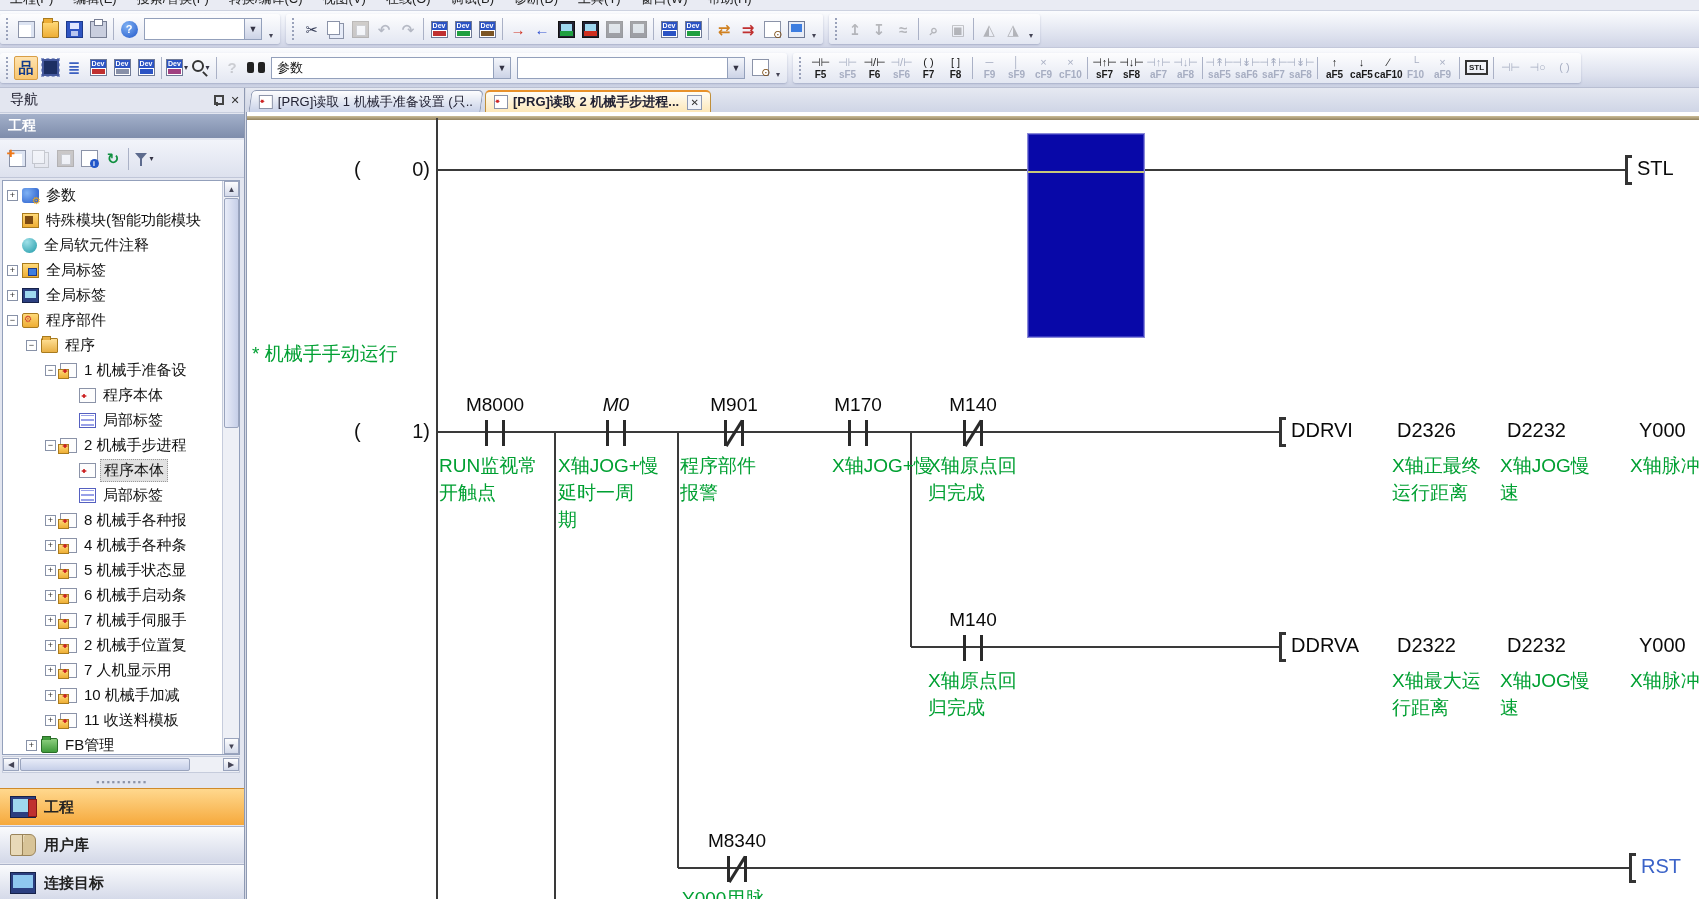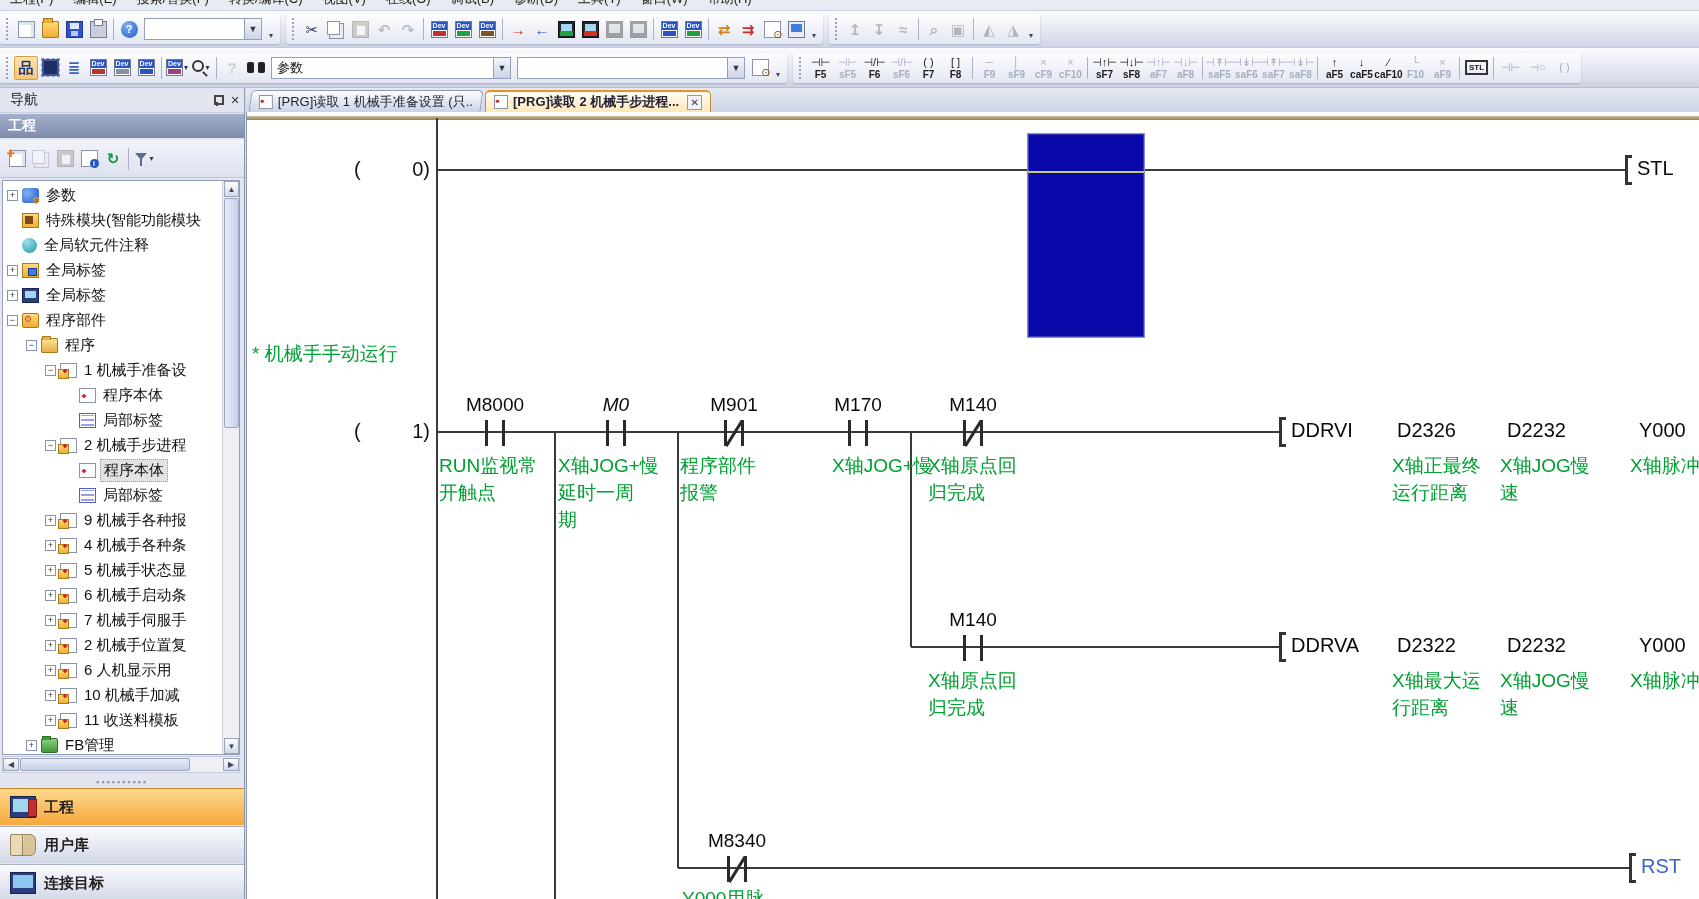--- a/index.html
+++ b/index.html
@@ -580,21 +580,21 @@
             <span class="lbl">程序本体</span>
           </div>
           <div class="trow" style="top: 302px; left: 61px;">
             <span class="noexp"></span>
             <span class="ticon ti-grid"></span>
             <span class="lbl">局部标签</span>
           </div>
           <div class="trow" style="top: 327px; left: 42px;">
             <span class="expbox">+</span>
             <span class="ticon ti-prg"></span>
-            <span class="lbl">9 机械手各种报</span>
+            <span class="lbl">8 机械手各种报</span>
           </div>
           <div class="trow" style="top: 352px; left: 42px;">
             <span class="expbox">+</span>
             <span class="ticon ti-prg"></span>
             <span class="lbl">4 机械手各种条</span>
           </div>
           <div class="trow" style="top: 377px; left: 42px;">
             <span class="expbox">+</span>
             <span class="ticon ti-prg"></span>
             <span class="lbl">5 机械手状态显</span>
@@ -610,21 +610,21 @@
             <span class="lbl">7 机械手伺服手</span>
           </div>
           <div class="trow" style="top: 452px; left: 42px;">
             <span class="expbox">+</span>
             <span class="ticon ti-prg"></span>
             <span class="lbl">2 机械手位置复</span>
           </div>
           <div class="trow" style="top: 477px; left: 42px;">
             <span class="expbox">+</span>
             <span class="ticon ti-prg"></span>
-            <span class="lbl">6 人机显示用</span>
+            <span class="lbl">7 人机显示用</span>
           </div>
           <div class="trow" style="top: 502px; left: 42px;">
             <span class="expbox">+</span>
             <span class="ticon ti-prg"></span>
             <span class="lbl">10 机械手加减</span>
           </div>
           <div class="trow" style="top: 527px; left: 42px;">
             <span class="expbox">+</span>
             <span class="ticon ti-prg"></span>
             <span class="lbl">11 收送料模板</span>

